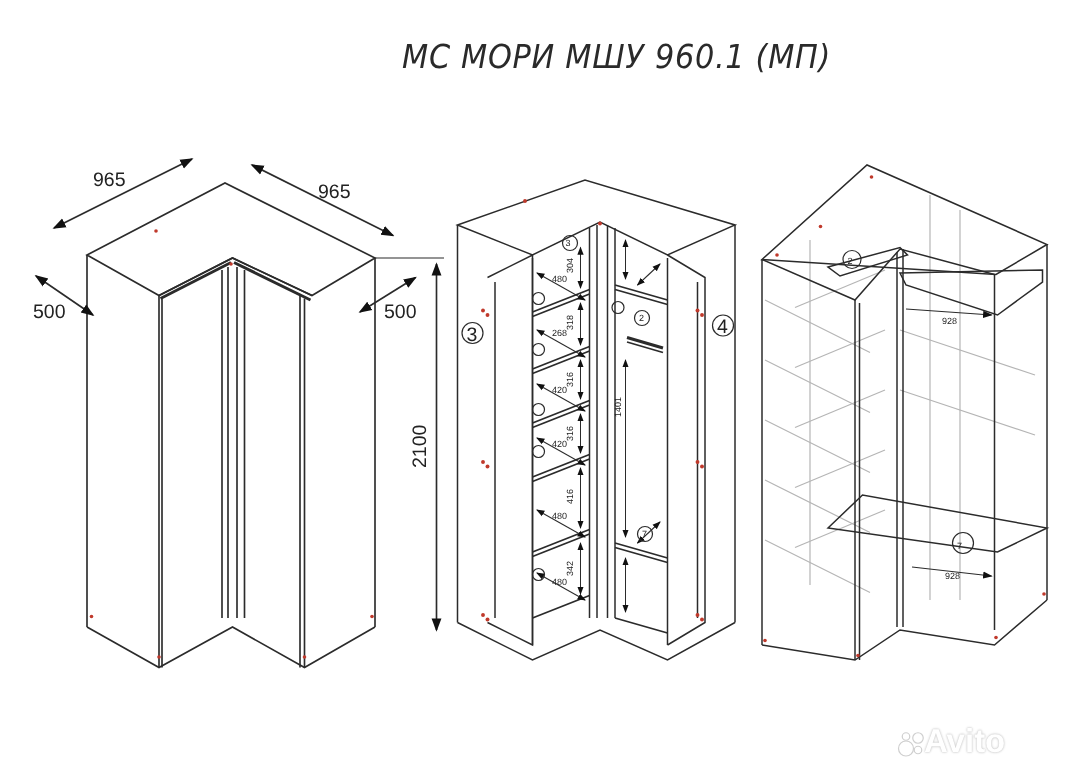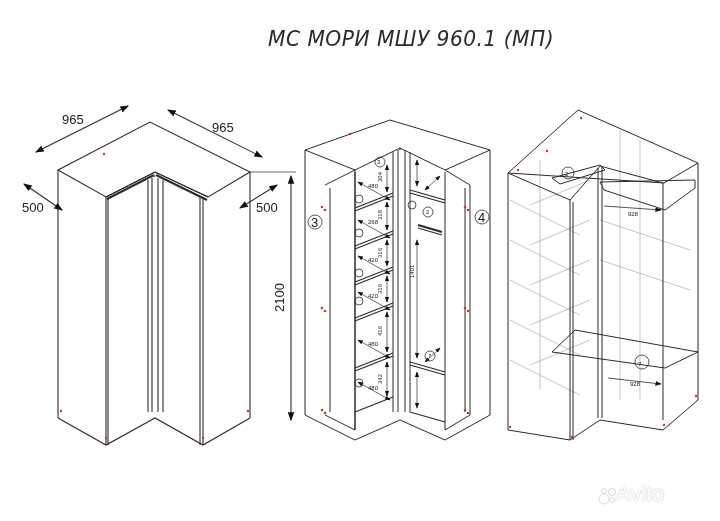--- a/index.html
+++ b/index.html
@@ -1,21 +1,21 @@
 <!DOCTYPE html>
 <html><head>
 <meta charset="utf-8">
 <style>
   html,body{margin:0;padding:0;background:#ffffff;}
   body{width:720px;height:521px;position:relative;overflow:hidden;font-family:"DejaVu Sans",sans-serif;}
   .title{position:absolute;left:268px;top:26px;font-size:22px;font-style:italic;color:#2a2a2a;letter-spacing:0.5px;font-family:"DejaVu Sans",sans-serif;font-weight:normal;transform:scaleX(0.92);transform-origin:left top;}
   svg{position:absolute;left:0;top:0;}
   .dim{font-family:"Liberation Sans",sans-serif;font-size:13px;fill:#222;}
   .dims{font-family:"Liberation Sans",sans-serif;font-size:6px;fill:#222;}
-  .watermark{position:absolute;left:616px;top:481px;font-family:"Liberation Sans",sans-serif;font-weight:normal;font-size:22px;color:#ffffff;text-shadow:0 0 2px #cfcfcf,0 0 1px #bdbdbd;}
+  .watermark{position:absolute;left:616px;top:481px;font-family:"Liberation Sans",sans-serif;font-weight:bold;font-size:22px;color:#ffffff;text-shadow:0 0 2px #cfcfcf,0 0 1px #bdbdbd;}
   .wm-dots{position:absolute;left:598px;top:486px;width:20px;height:20px;}
 </style>
 </head>
 <body>
 
 <div class="title">МС МОРИ МШУ 960.1 (МП)</div>
 
 <svg width="720" height="521" viewBox="0 0 720 521">
   <defs>
     <marker id="arr" markerWidth="8" markerHeight="8" refX="7" refY="4" orient="auto-start-reverse">

